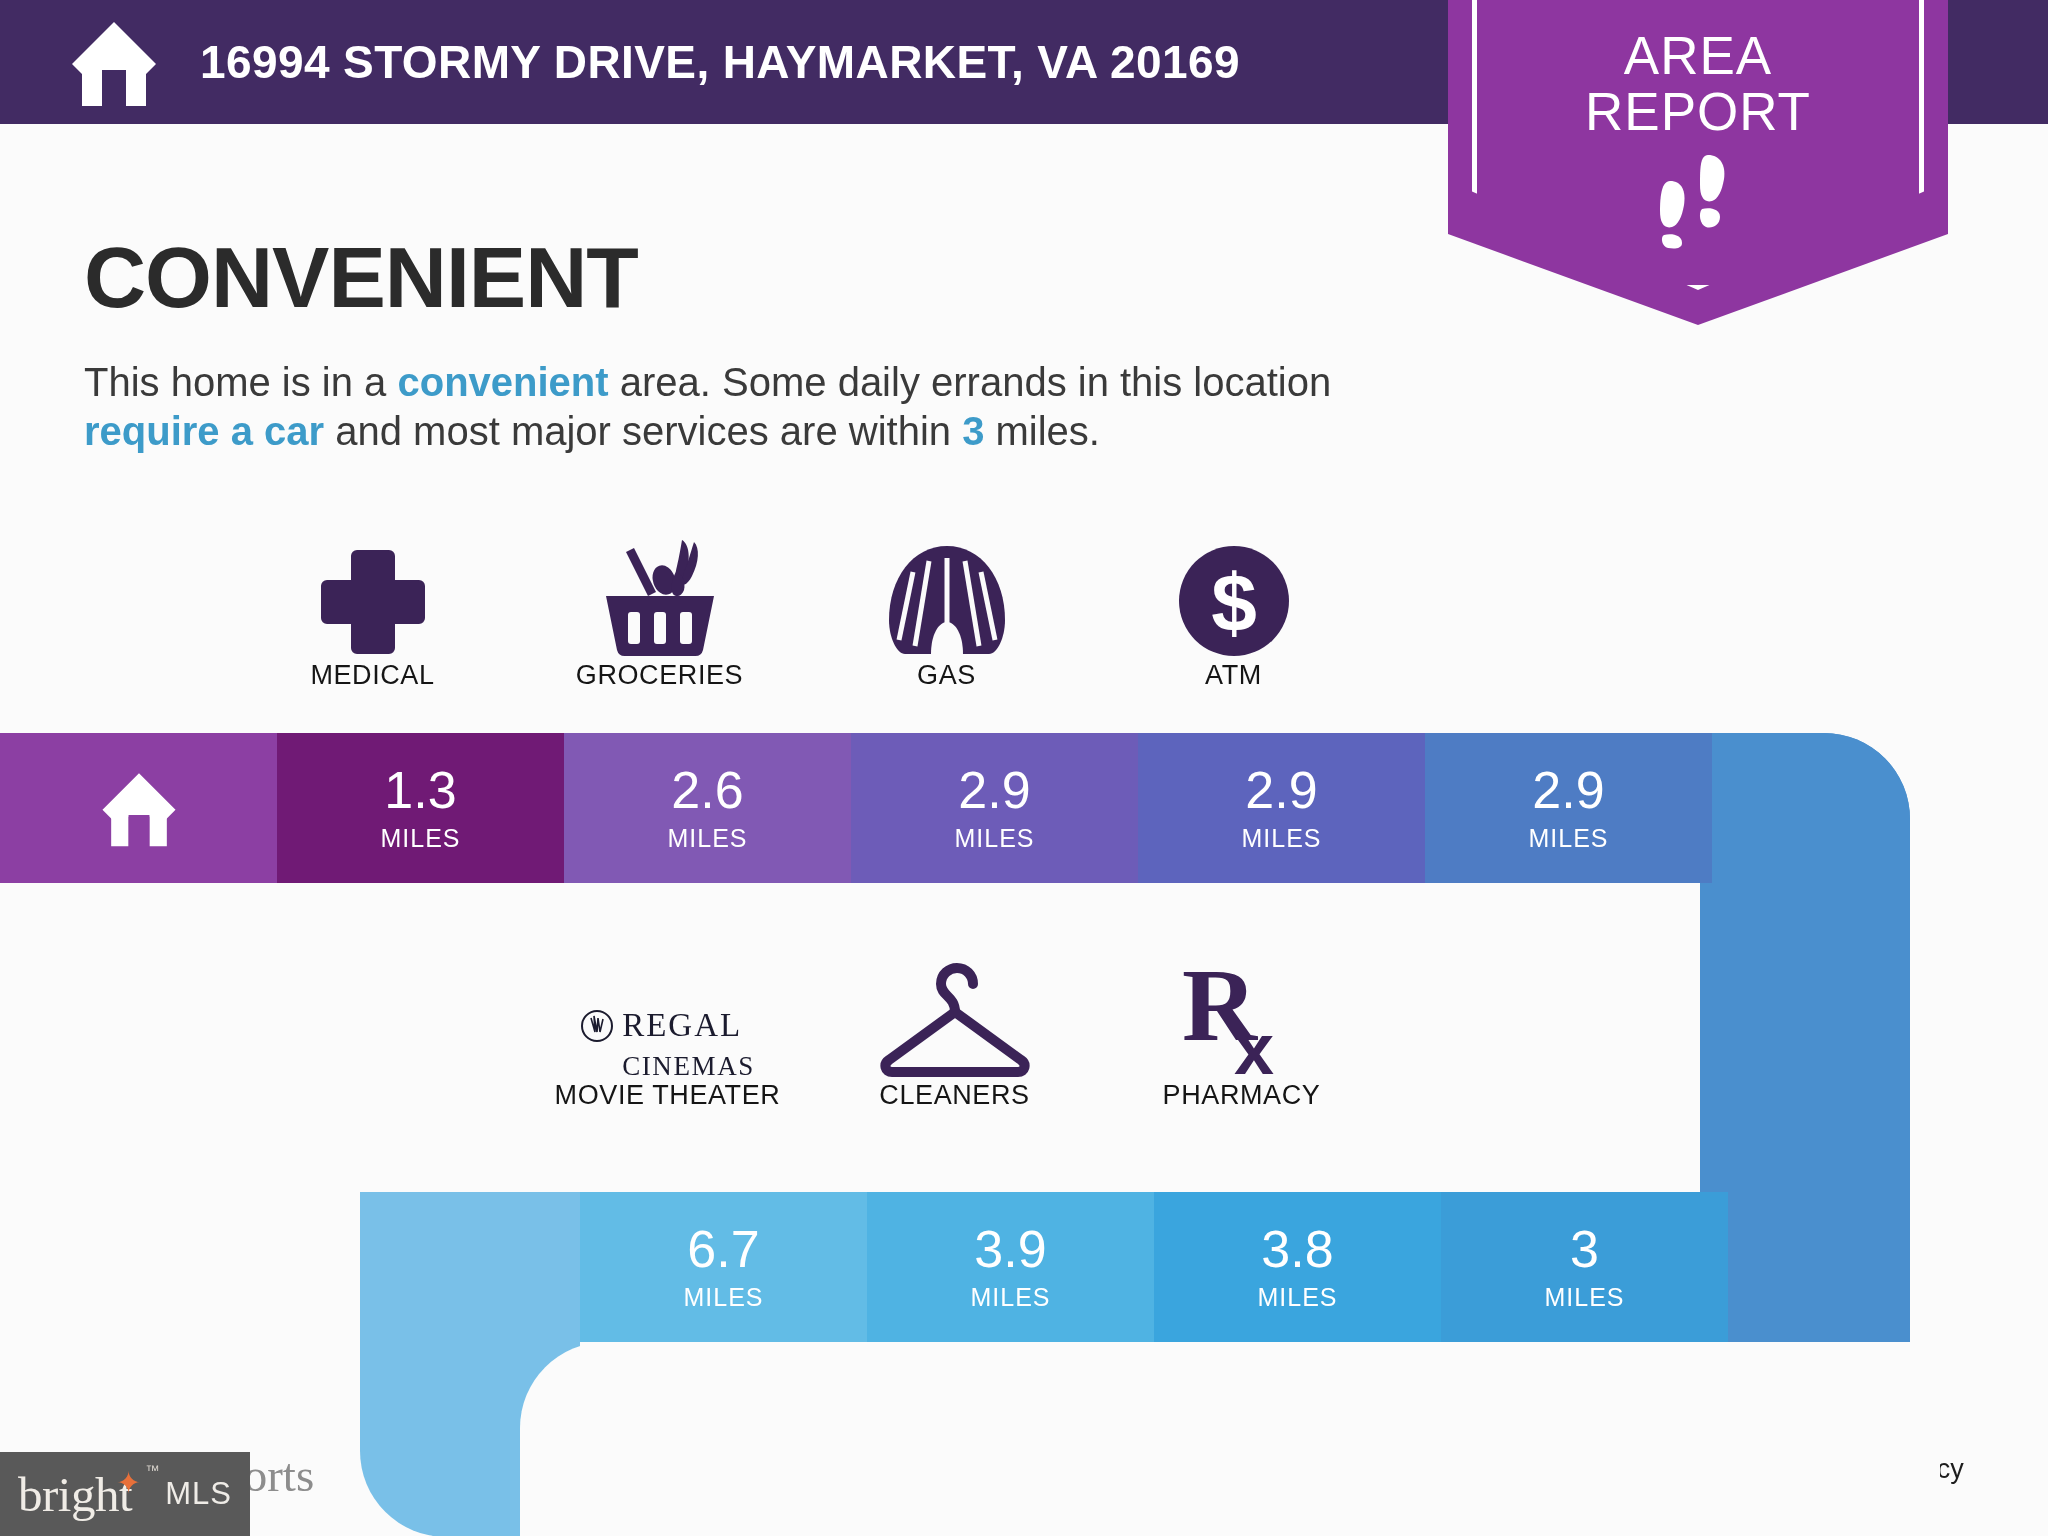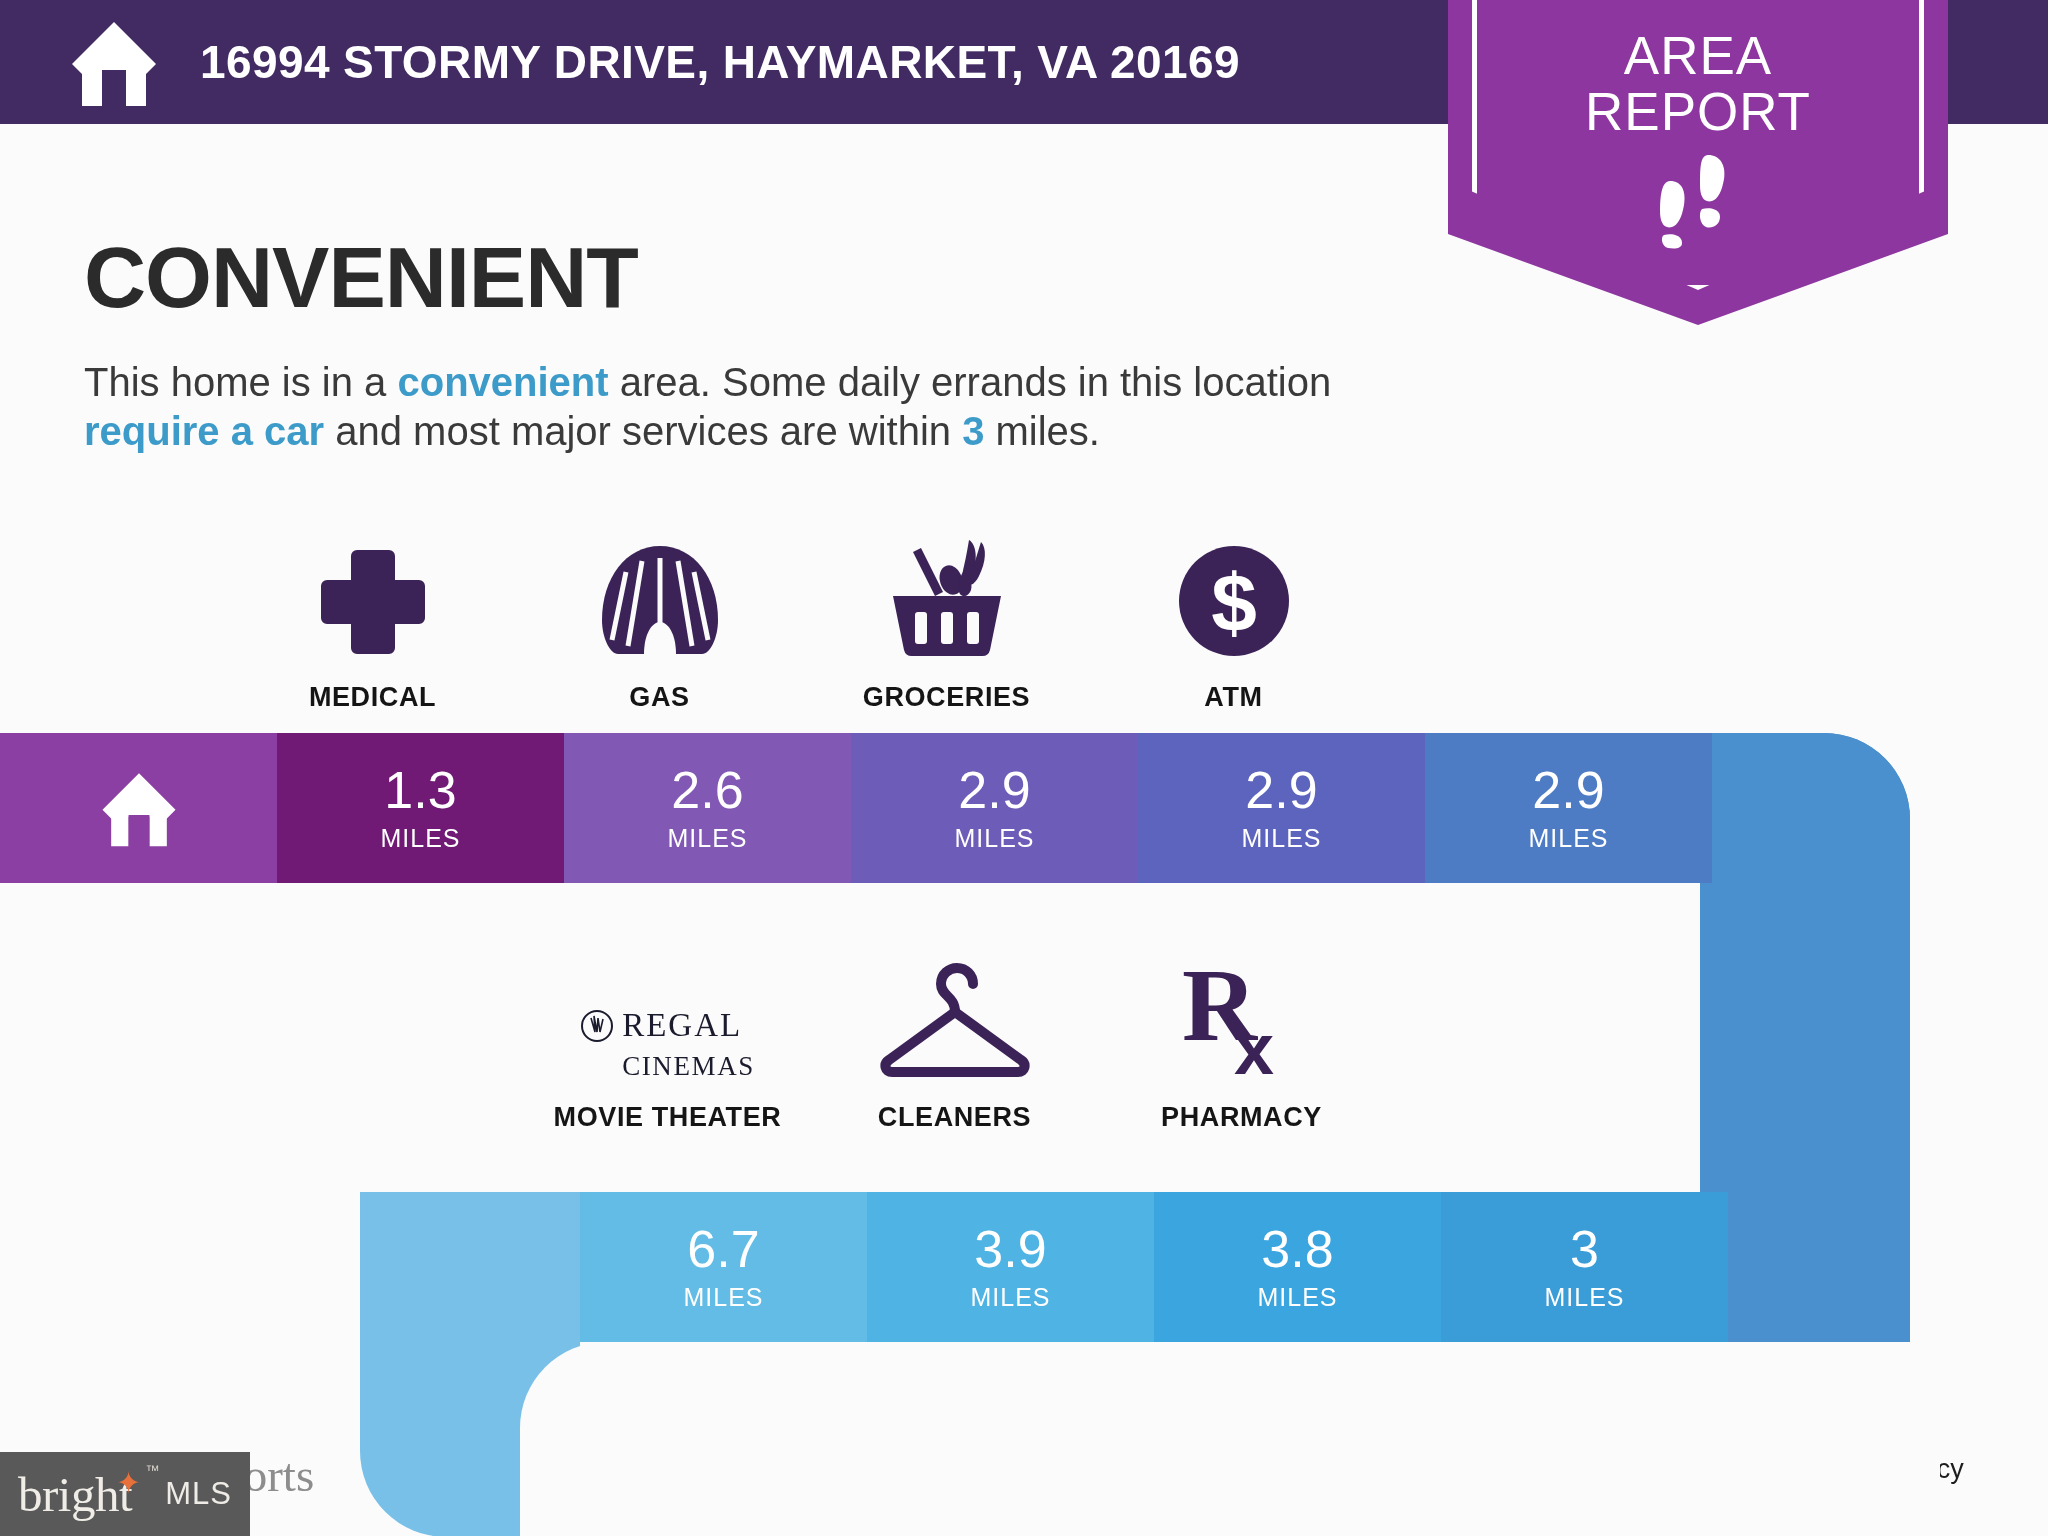--- a/index.html
+++ b/index.html
@@ -59,21 +59,21 @@
   .hl { color:#3d9bc9; font-weight:700; }
 
   
   .iconrow { position:absolute; display:flex; }
   .iconcell {
     width:287px; display:flex; flex-direction:column;
     align-items:center; justify-content:flex-end;
   }
   .iconart { height:130px; display:flex; align-items:flex-end; justify-content:center; }
   .iconlabel {
-    margin-top:22px; font-size:27px; font-weight:700;
+    font-size:27px; font-weight:400;
     color:#151515; letter-spacing:.6px; white-space:nowrap;
   }
 
   .row1 { left:229px; top:530px; }
   .row2 { left:524px; top:950px; }
 
   
   .bar1 {
     position:absolute; left:0; top:733px; width:1910px; height:150px;
     display:flex; border-top-right-radius:86px;
@@ -167,37 +167,20 @@
 
 <div class="iconrow row1">
 
   <div class="iconcell">
     <div class="iconart">
       <svg width="116" height="116" viewBox="0 0 116 116">
         <path d="M42 6 h32 a6 6 0 0 1 6 6 v24 h24 a6 6 0 0 1 6 6 v32 a6 6 0 0 1 -6 6 h-24 v24 a6 6 0 0 1 -6 6 h-32 a6 6 0 0 1 -6 -6 v-24 h-24 a6 6 0 0 1 -6 -6 v-32 a6 6 0 0 1 6 -6 h24 v-24 a6 6 0 0 1 6 -6 z" fill="#3b2357"></path>
       </svg>
     </div>
     <div class="iconlabel">MEDICAL</div>
-  </div>
-
-  <div class="iconcell">
-    <div class="iconart">
-      <svg width="124" height="118" viewBox="0 0 124 118">
-        <path d="M62 4 C96 4 120 36 120 78 C120 96 112 112 104 112 L20 112 C12 112 4 96 4 78 C4 36 28 4 62 4 Z" fill="#3b2357"></path>
-        <g stroke="#fbfbfb" stroke-width="5" fill="none">
-          <path d="M62 16 L62 108"></path>
-          <path d="M44 19 L30 104"></path>
-          <path d="M80 19 L94 104"></path>
-          <path d="M28 30 L14 98"></path>
-          <path d="M96 30 L110 98"></path>
-        </g>
-        <path d="M46 112 C46 92 54 80 62 80 C70 80 78 92 78 112 Z" fill="#fbfbfb"></path>
-      </svg>
-    </div>
-    <div class="iconlabel">GAS</div>
   </div>
 
   <div class="iconcell">
     <div class="iconart">
       <svg width="140" height="128" viewBox="0 0 140 128">
         <g fill="#3b2357">
           <path d="M36 20 l8 -4 l22 44 l-8 4 z"></path>
           <ellipse cx="74" cy="48" rx="11" ry="15" transform="rotate(-18 74 48)"></ellipse>
           <path d="M92 8 c7 4 9 18 4 34 c-2 7 -6 12 -9 10 c-3 -2 -2 -10 0 -18 c2 -8 4 -20 5 -26 z"></path>
           <path d="M104 10 c6 6 5 20 -2 34 c-3 6 -7 10 -9 8 c-2 -2 0 -10 3 -17 c3 -8 6 -19 8 -25 z"></path>
@@ -209,20 +192,37 @@
           <rect x="64" y="80" width="12" height="32" rx="3"></rect>
           <rect x="90" y="80" width="12" height="32" rx="3"></rect>
         </g>
       </svg>
     </div>
     <div class="iconlabel">GROCERIES</div>
   </div>
 
   <div class="iconcell">
     <div class="iconart">
+      <svg width="124" height="118" viewBox="0 0 124 118">
+        <path d="M62 4 C96 4 120 36 120 78 C120 96 112 112 104 112 L20 112 C12 112 4 96 4 78 C4 36 28 4 62 4 Z" fill="#3b2357"></path>
+        <g stroke="#fbfbfb" stroke-width="5" fill="none">
+          <path d="M62 16 L62 108"></path>
+          <path d="M44 19 L30 104"></path>
+          <path d="M80 19 L94 104"></path>
+          <path d="M28 30 L14 98"></path>
+          <path d="M96 30 L110 98"></path>
+        </g>
+        <path d="M46 112 C46 92 54 80 62 80 C70 80 78 92 78 112 Z" fill="#fbfbfb"></path>
+      </svg>
+    </div>
+    <div class="iconlabel">GAS</div>
+  </div>
+
+  <div class="iconcell">
+    <div class="iconart">
       <svg width="118" height="118" viewBox="0 0 118 118">
         <circle cx="59" cy="59" r="55" fill="#3b2357"></circle>
         <text x="59" y="89" text-anchor="middle" fill="#ffffff" font-family="Liberation Sans, sans-serif" font-size="82" font-weight="700">$</text>
       </svg>
     </div>
     <div class="iconlabel">ATM</div>
   </div>
 
 </div>
 

